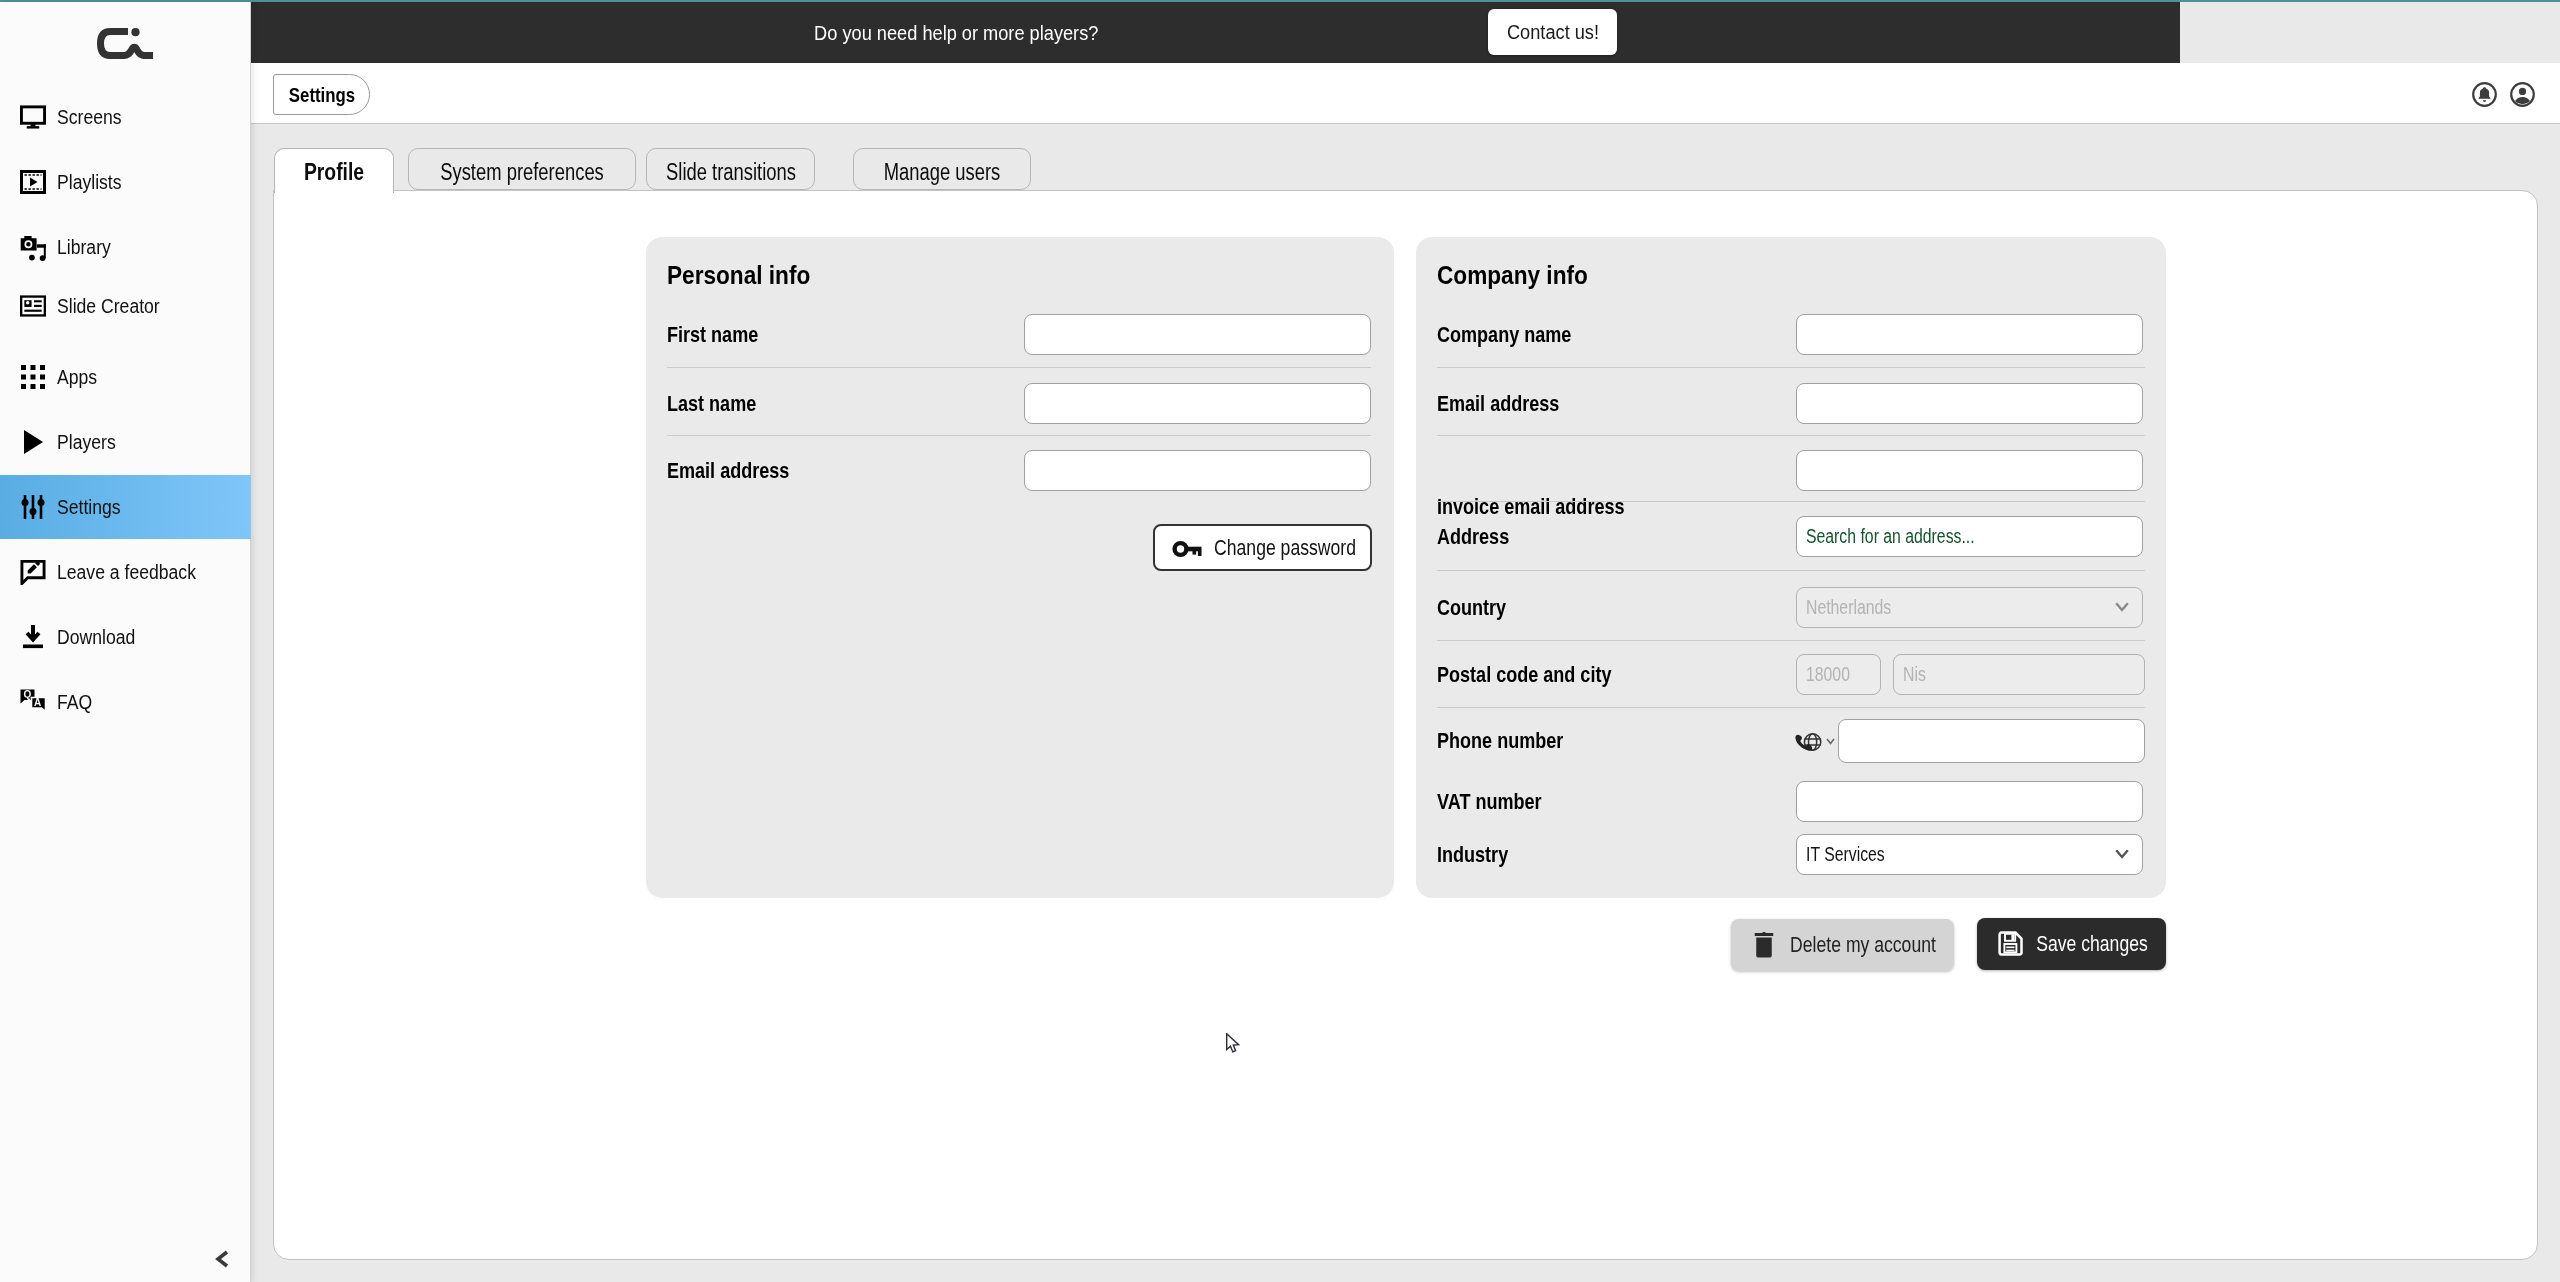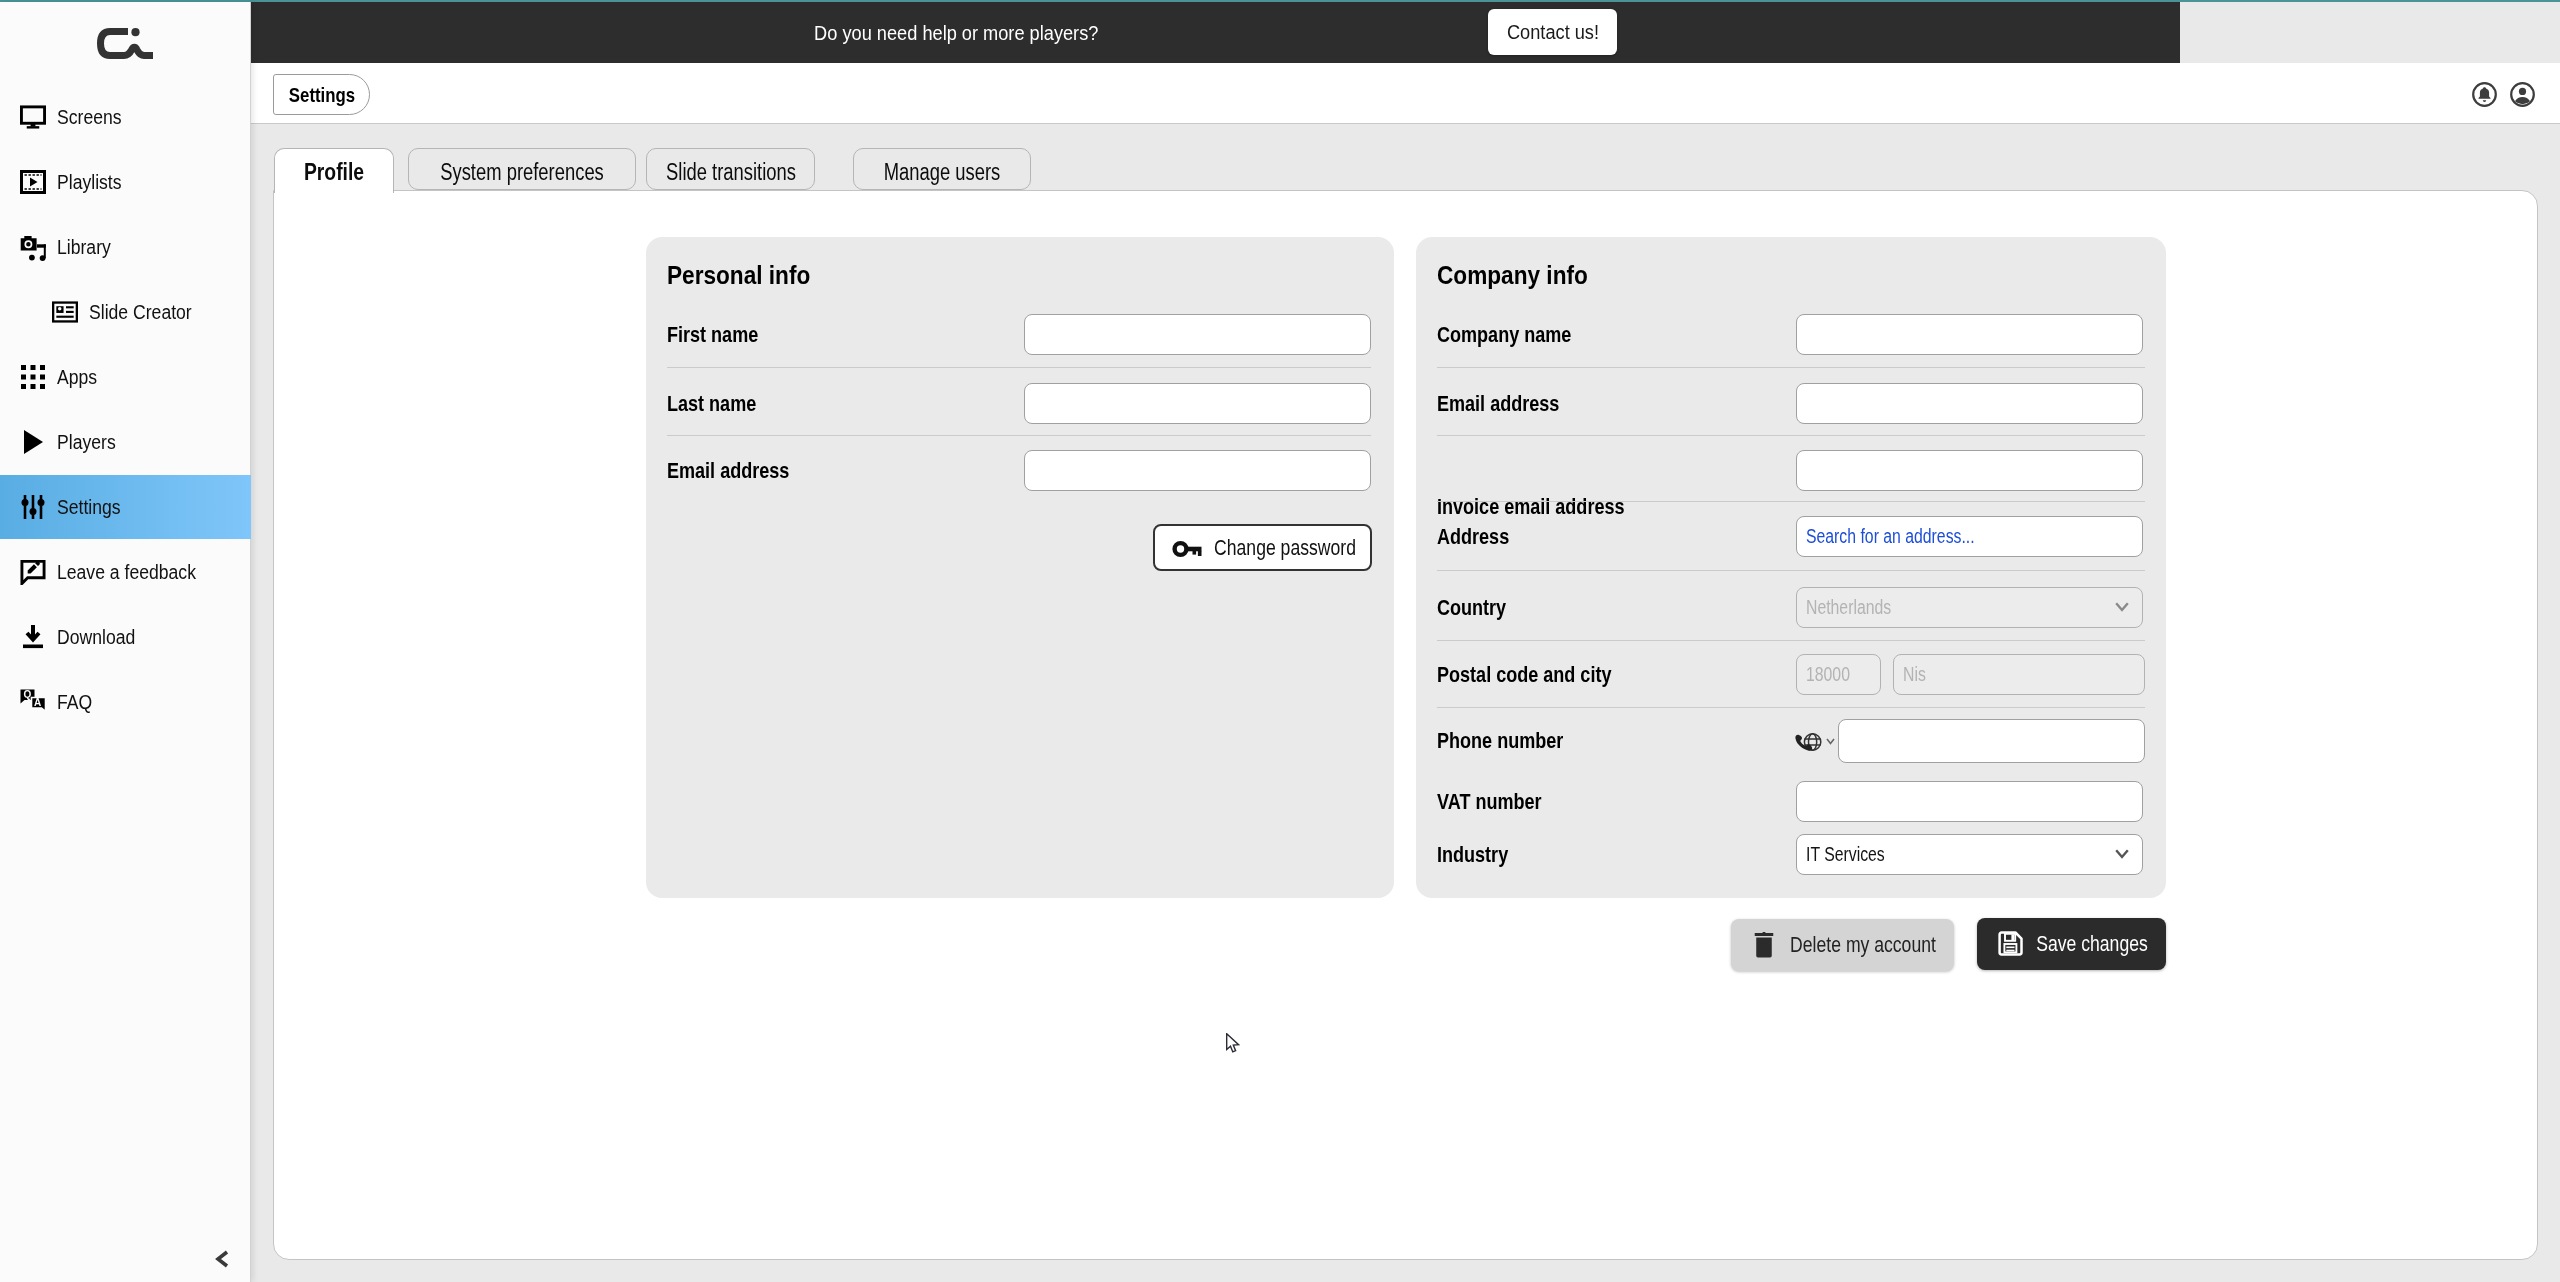--- a/index.html
+++ b/index.html
@@ -130,21 +130,21 @@
   <div class="flabel" style="left:21px; top:85px;"><span class="cl">Company name</span></div>
   <div class="finput" style="left:380px; top:77px;"></div>
   <div class="fsep" style="left:21px; top:130px; width:708px;"></div>
   <div class="flabel" style="left:21px; top:154px;"><span class="cl">Email address</span></div>
   <div class="finput" style="left:380px; top:146px;"></div>
   <div class="fsep" style="left:21px; top:198px; width:708px;"></div>
   <div class="flabel" style="left:21px; top:221px;margin-top:36px;"><span class="cl">Invoice email address</span></div>
   <div class="finput" style="left:380px; top:213px;"></div>
   <div class="fsep" style="left:21px; top:264px; width:708px;"></div>
   <div class="flabel" style="left:21px; top:287px;"><span class="cl">Address</span></div>
-  <div class="finput ftext" style="left:380px; top:279px; color:#1d4ed8;">
+  <div class="finput ftext" style="left:380px; top:279px; color:#14532d;">
       <span>Search for an address...</span>
     </div>
   <div class="fsep" style="left:21px; top:333px; width:708px;"></div>
   <div class="flabel" style="left:21px; top:358px;"><span class="cl">Country</span></div>
   <div class="finput ftext dis" style="left:380px; top:350px;">
       <span>Netherlands</span>
     </div>
   <svg class="chev" style="left:699px; top:365px;" width="14" height="10" viewBox="0 0 14 10">
       <path d="M1.2 1.2 L7 8 L12.8 1.2" stroke="#8a8a8a" stroke-width="2.4" fill="none"></path>
     </svg>
@@ -229,21 +229,21 @@
           <path d="M0.7 4.3 L4.3 4.3 L4.3 2.1 L11.6 2.1 L11.6 4.3 L16.6 4.3 L16.6 16.6 L0.7 16.6 z" fill="#000"></path>
           <circle cx="8.4" cy="10.2" r="3.1" fill="none" stroke="#fbfbfb" stroke-width="1.7"></circle>
           <rect x="17" y="10.3" width="8.8" height="3.4" fill="#000"></rect>
           <rect x="23.8" y="10.3" width="2" height="14" fill="#000"></rect>
           <circle cx="11.9" cy="23.6" r="2.9" fill="#000"></circle>
           <circle cx="22.6" cy="24.1" r="2.9" fill="#000"></circle>
         </svg>
       </span>
     <span class="mtx">Library</span>
   </div>
-  <div class="mitem" style="top:278px;margin-left:32px;">
+  <div class="mitem" style="top:272px;">
     <span class="mic">
         <svg width="27" height="22" viewBox="0 0 27 22">
           <rect x="1.2" y="1.2" width="24.6" height="19.6" fill="none" stroke="#000" stroke-width="2.4"></rect>
           <rect x="4.5" y="5" width="7.5" height="7" fill="#000"></rect>
           <circle cx="8" cy="7.6" r="1.8" fill="#fbfbfb"></circle>
           <rect x="14.5" y="5" width="8" height="2.2" fill="#000"></rect>
           <rect x="14.5" y="9.8" width="8" height="2.2" fill="#000"></rect>
           <rect x="4.5" y="14.8" width="18" height="2.2" fill="#000"></rect>
         </svg>
       </span>

